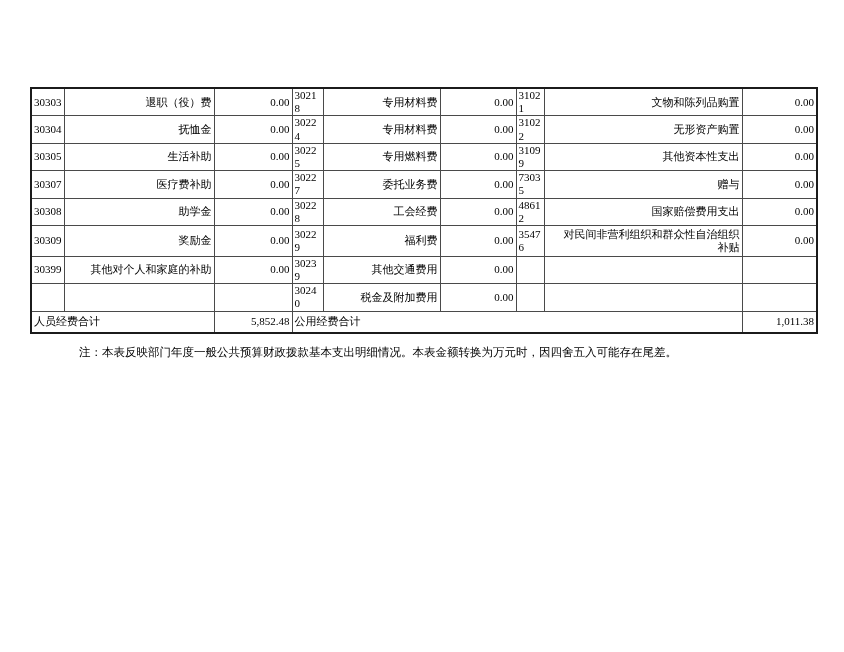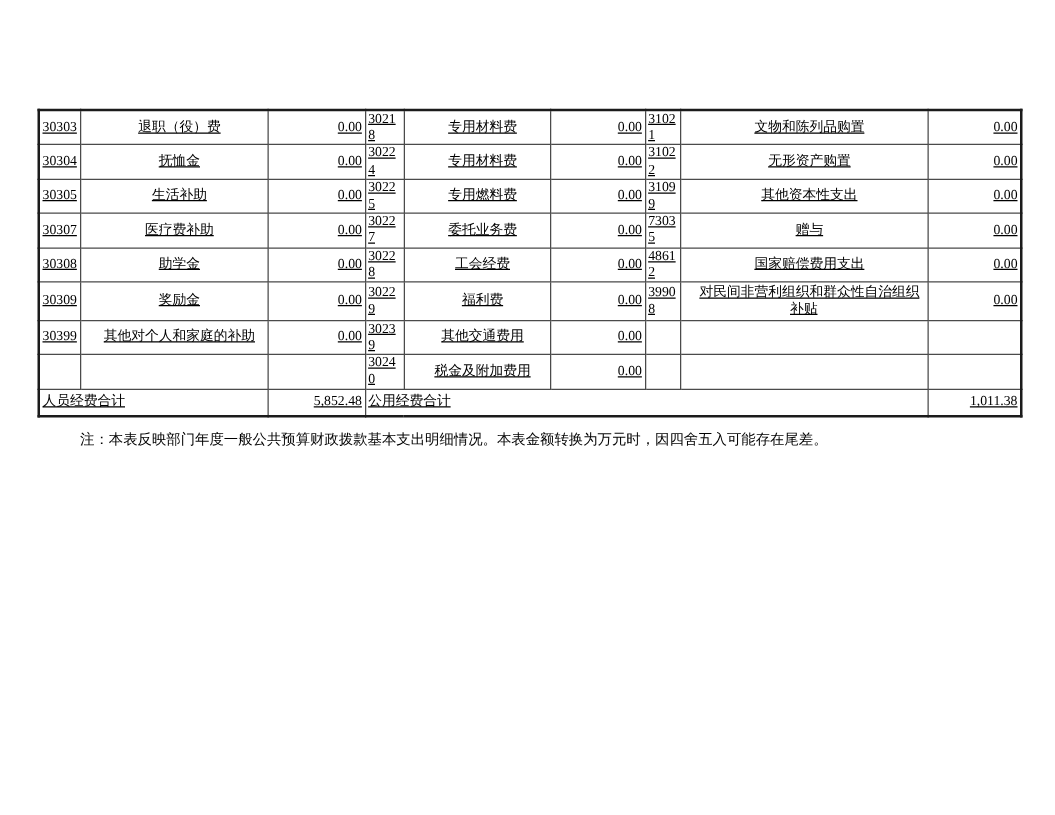--- a/index.html
+++ b/index.html
@@ -20,30 +20,30 @@
   }
   table.budget td{
     border:1px solid #4a4a4a;
     font-size:11px;
     line-height:1.2;
     padding:0 2px;
     vertical-align:middle;
     overflow:hidden;
     word-break:break-all;
   }
-  table.budget tr{height:21px;text-decoration:underline;}
+  table.budget tr{height:21px;}
   table.budget tr.tall{height:31px;}
   table.budget tr.totals{height:22px;}
   td.code{text-align:left;padding-left:1px;}
-  td.name{text-align:center;text-indent:9px;}
+  td.name{text-align:right;text-indent:9px;}
   td.name.flush{text-indent:0;}
   td.val{text-align:right;padding-right:2px;}
   td.total-label{text-align:left;text-indent:0;}
   .note{
-    position:absolute;left:64px;top:345px;
+    position:absolute;left:79px;top:345px;
     width:760px;
     font-size:11.5px;
     line-height:1.3;
   }
 </style>
 </head>
 <body>
 
 <div class="page">
 
@@ -116,21 +116,21 @@
     <td class="name">国家赔偿费用支出</td>
     <td class="val">0.00</td>
   </tr>
         <tr class="tall">
     <td class="code">30309</td>
     <td class="name">奖励金</td>
     <td class="val">0.00</td>
     <td class="code">30229</td>
     <td class="name">福利费</td>
     <td class="val">0.00</td>
-    <td class="code">39908</td>
+    <td class="code">35476</td>
     <td class="name">对民间非营利组织和群众性自治组织补贴</td>
     <td class="val">0.00</td>
   </tr>
         <tr>
     <td class="code">30399</td>
     <td class="name">其他对个人和家庭的补助</td>
     <td class="val">0.00</td>
     <td class="code">30239</td>
     <td class="name">其他交通费用</td>
     <td class="val">0.00</td>

